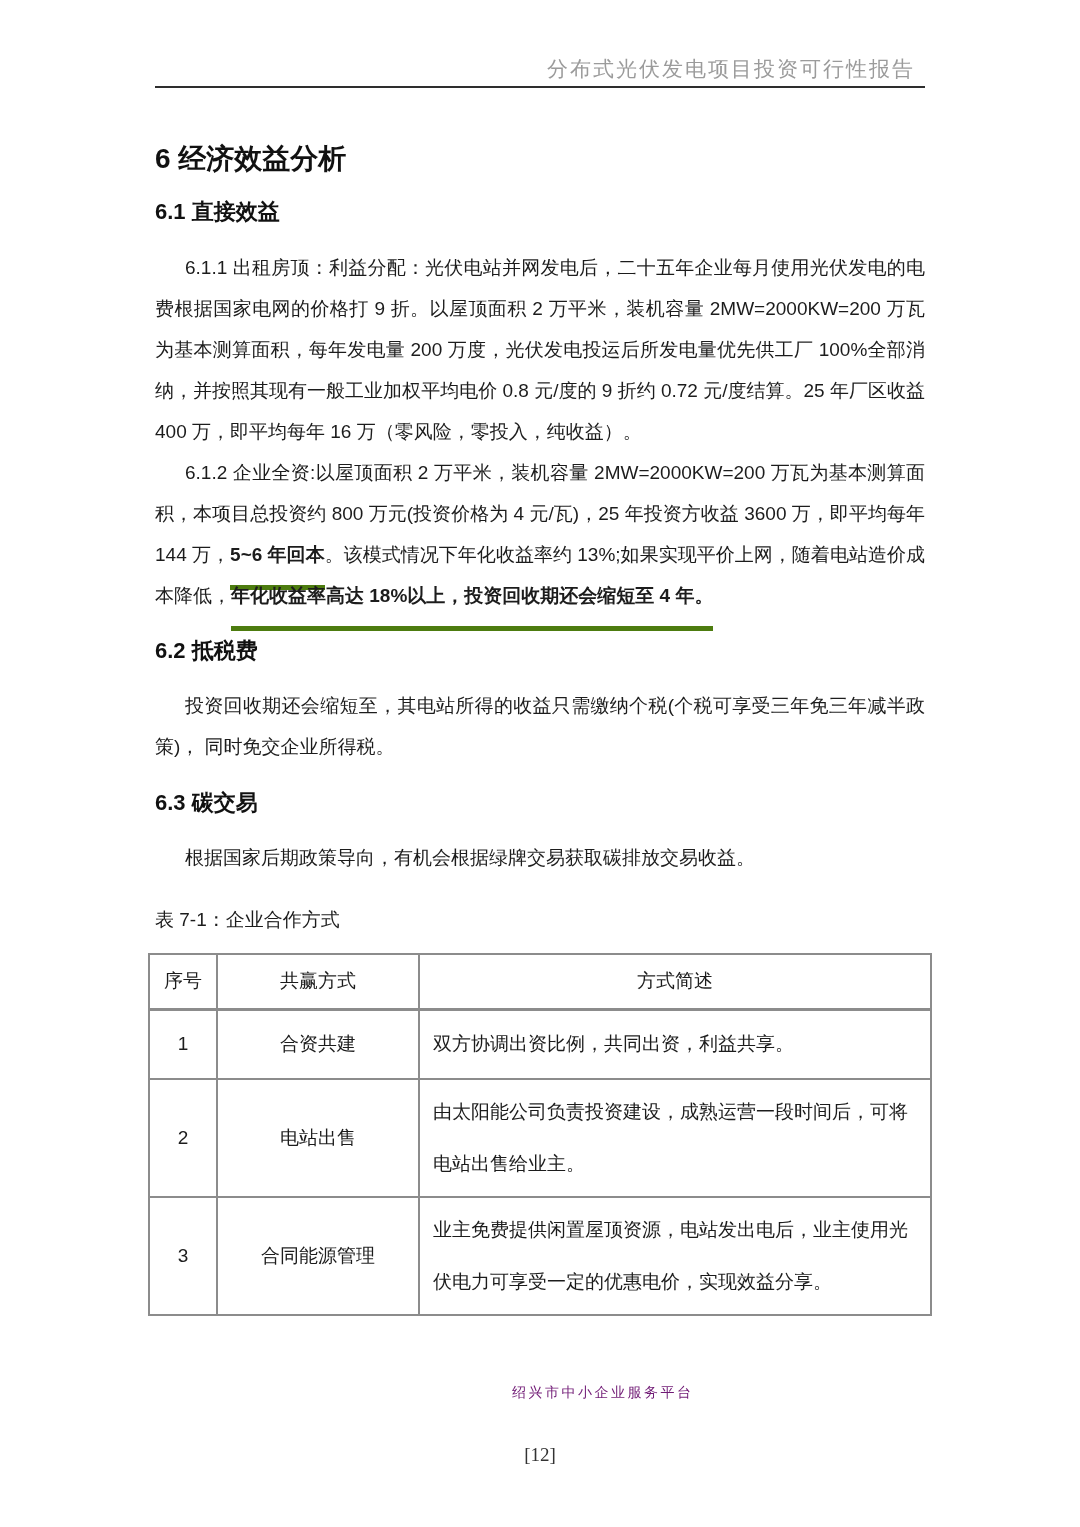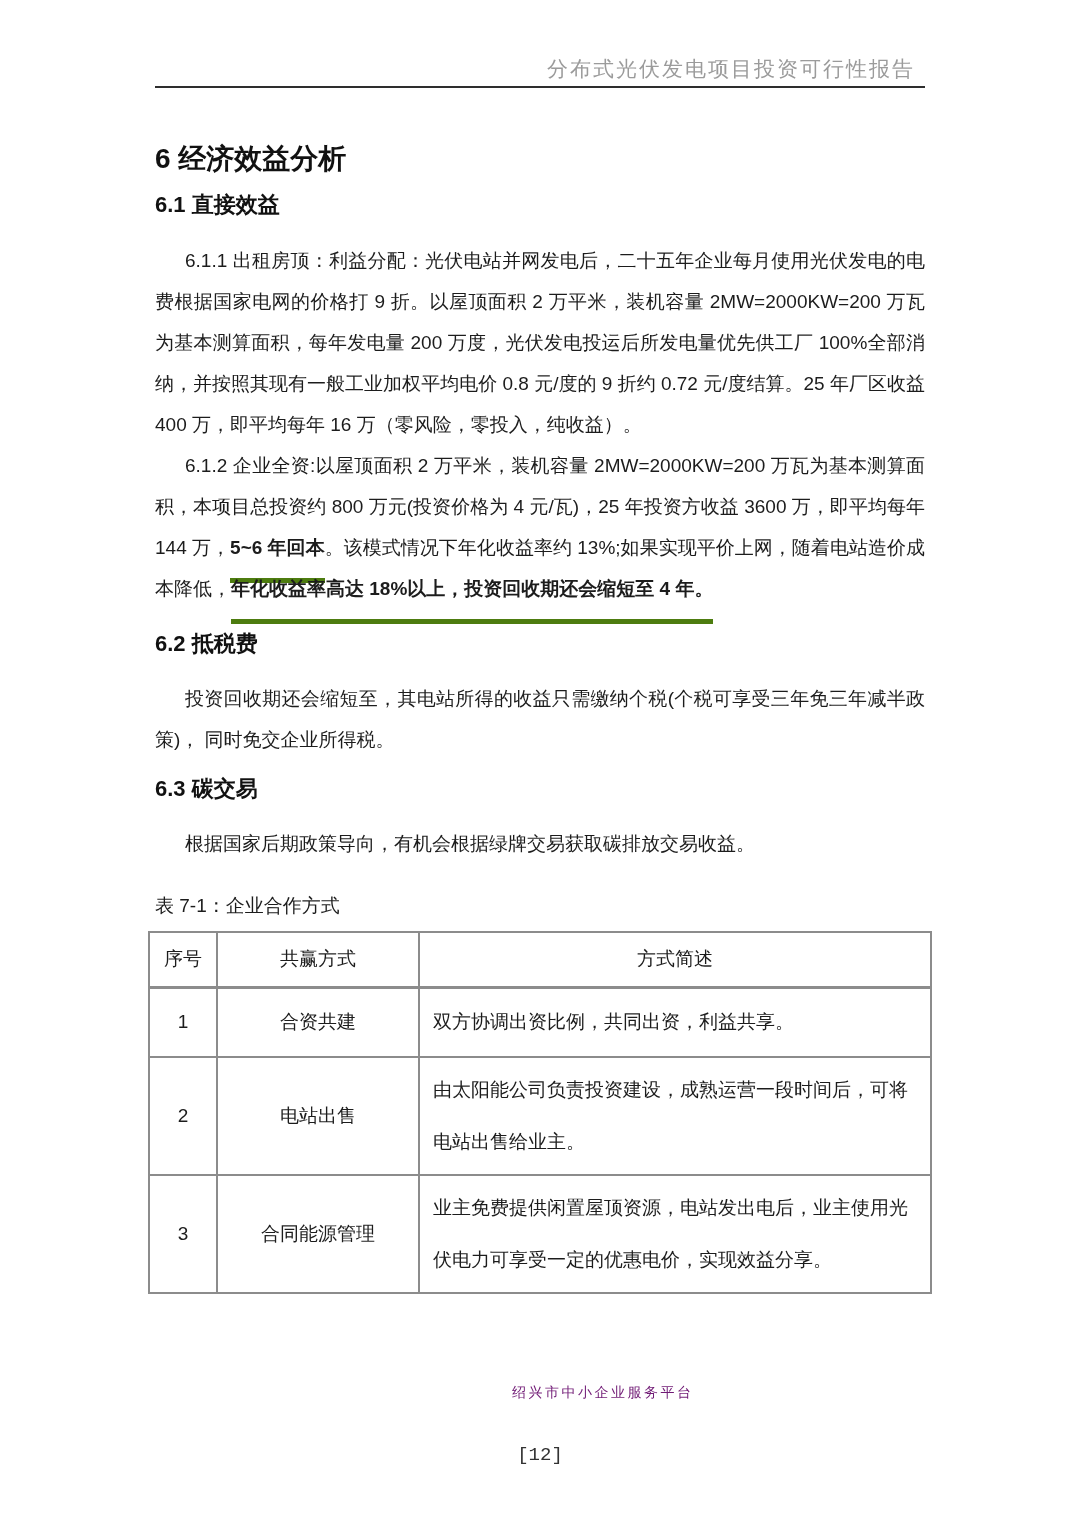--- a/index.html
+++ b/index.html
@@ -36,21 +36,21 @@
   }
   
   h1.sec {
     margin-top: 54px;
     font-size: 28px;
     line-height: 34px;
     font-weight: bold;
     color: #111;
   }
   h2.sec {
-    margin-top: 16px;
+    margin-top: 23px;
     font-size: 22px;
     line-height: 26px;
     font-weight: bold;
     color: #111;
   }
   h2.sec.gap { margin-top: 22px; }
   
   p.body {
     font-size: 19px;
     line-height: 41px;
@@ -68,21 +68,21 @@
   }
   
   .table-caption {
     margin-top: 29px;
     font-size: 19px;
     line-height: 26px;
     color: #1c1c1c;
   }
   
   table.coop {
-    margin-top: 12px;
+    margin-top: 20px;
     margin-left: -7px;
     width: 782px;
     border-collapse: collapse;
     table-layout: fixed;
     font-size: 19px;
     color: #1c1c1c;
   }
   table.coop col.c1 { width: 68px; }
   table.coop col.c2 { width: 202px; }
   table.coop col.c3 { width: 512px; }
@@ -112,21 +112,21 @@
     letter-spacing: 2.5px;
     color: #701a75;
     white-space: nowrap;
   }
   .page-number {
     position: absolute;
     left: 0;
     right: 0;
     top: 1444px;
     text-align: center;
-    font-family: Liberation Mono, monospace;
+    font-family: Liberation Serif, serif;
     font-size: 19px;
     color: #333;
   }
 </style>
 </head>
 <body>
 
 <div class="page">
 
   <div class="doc-header">

